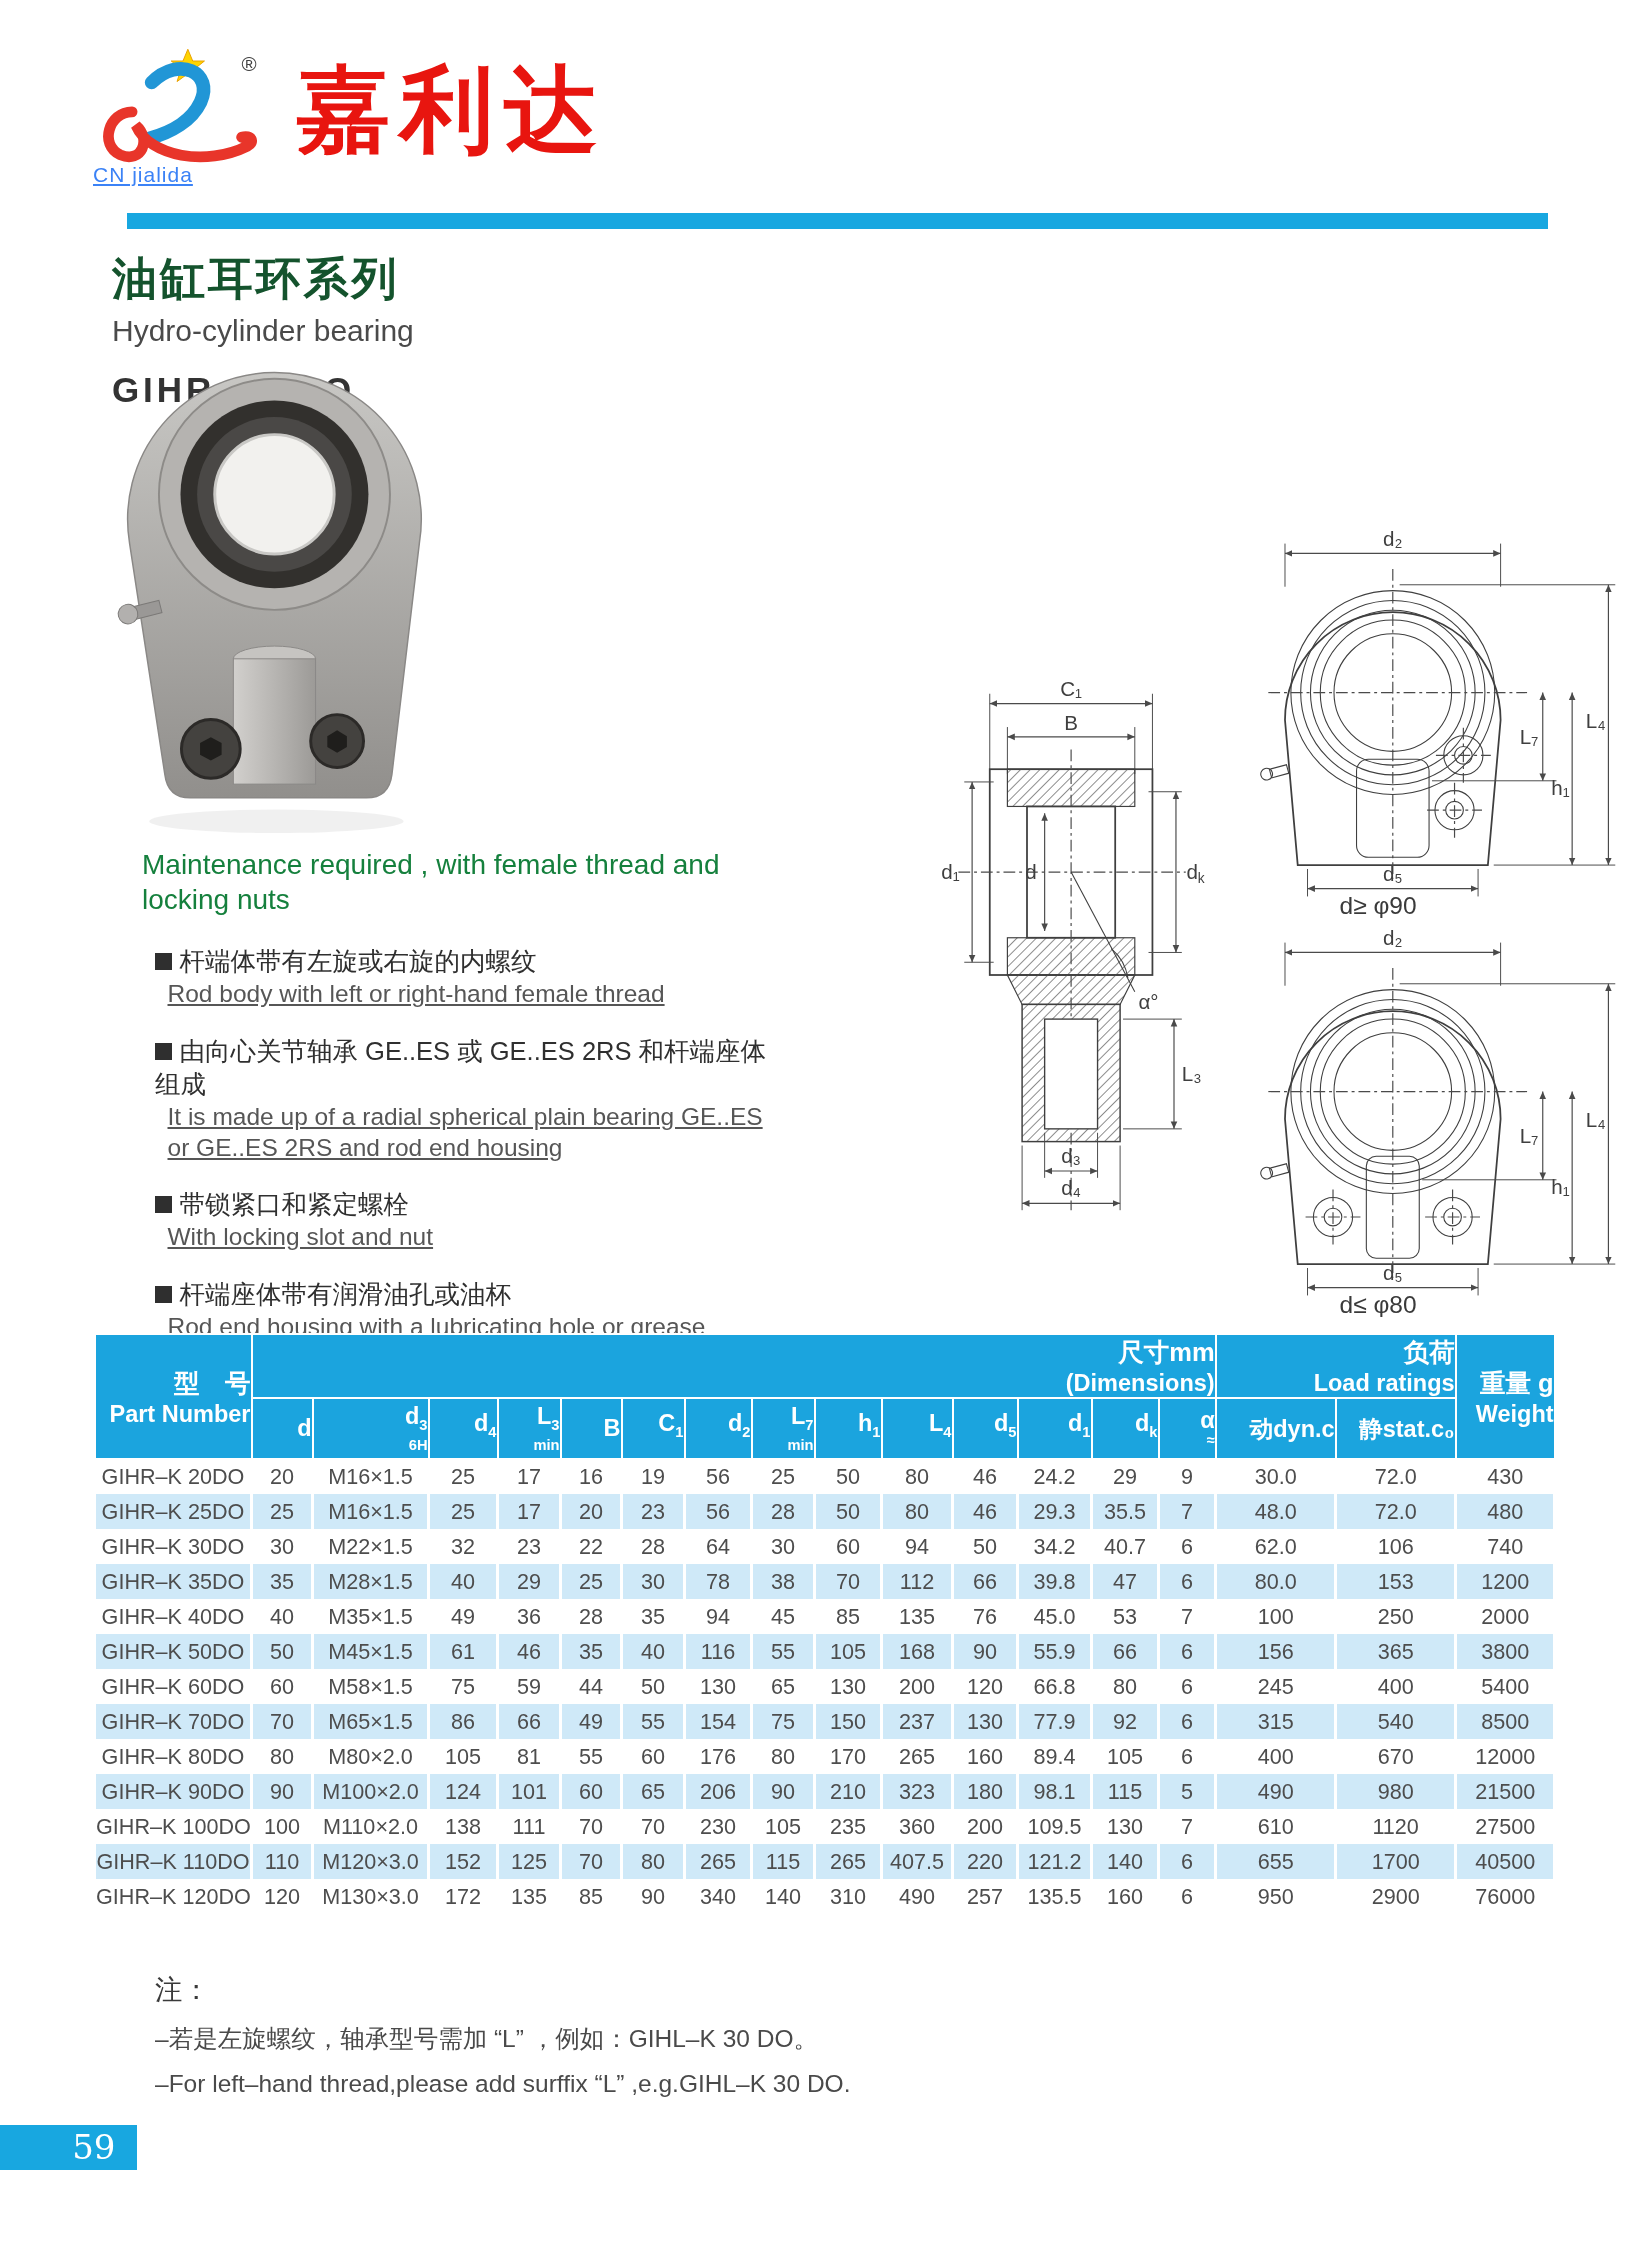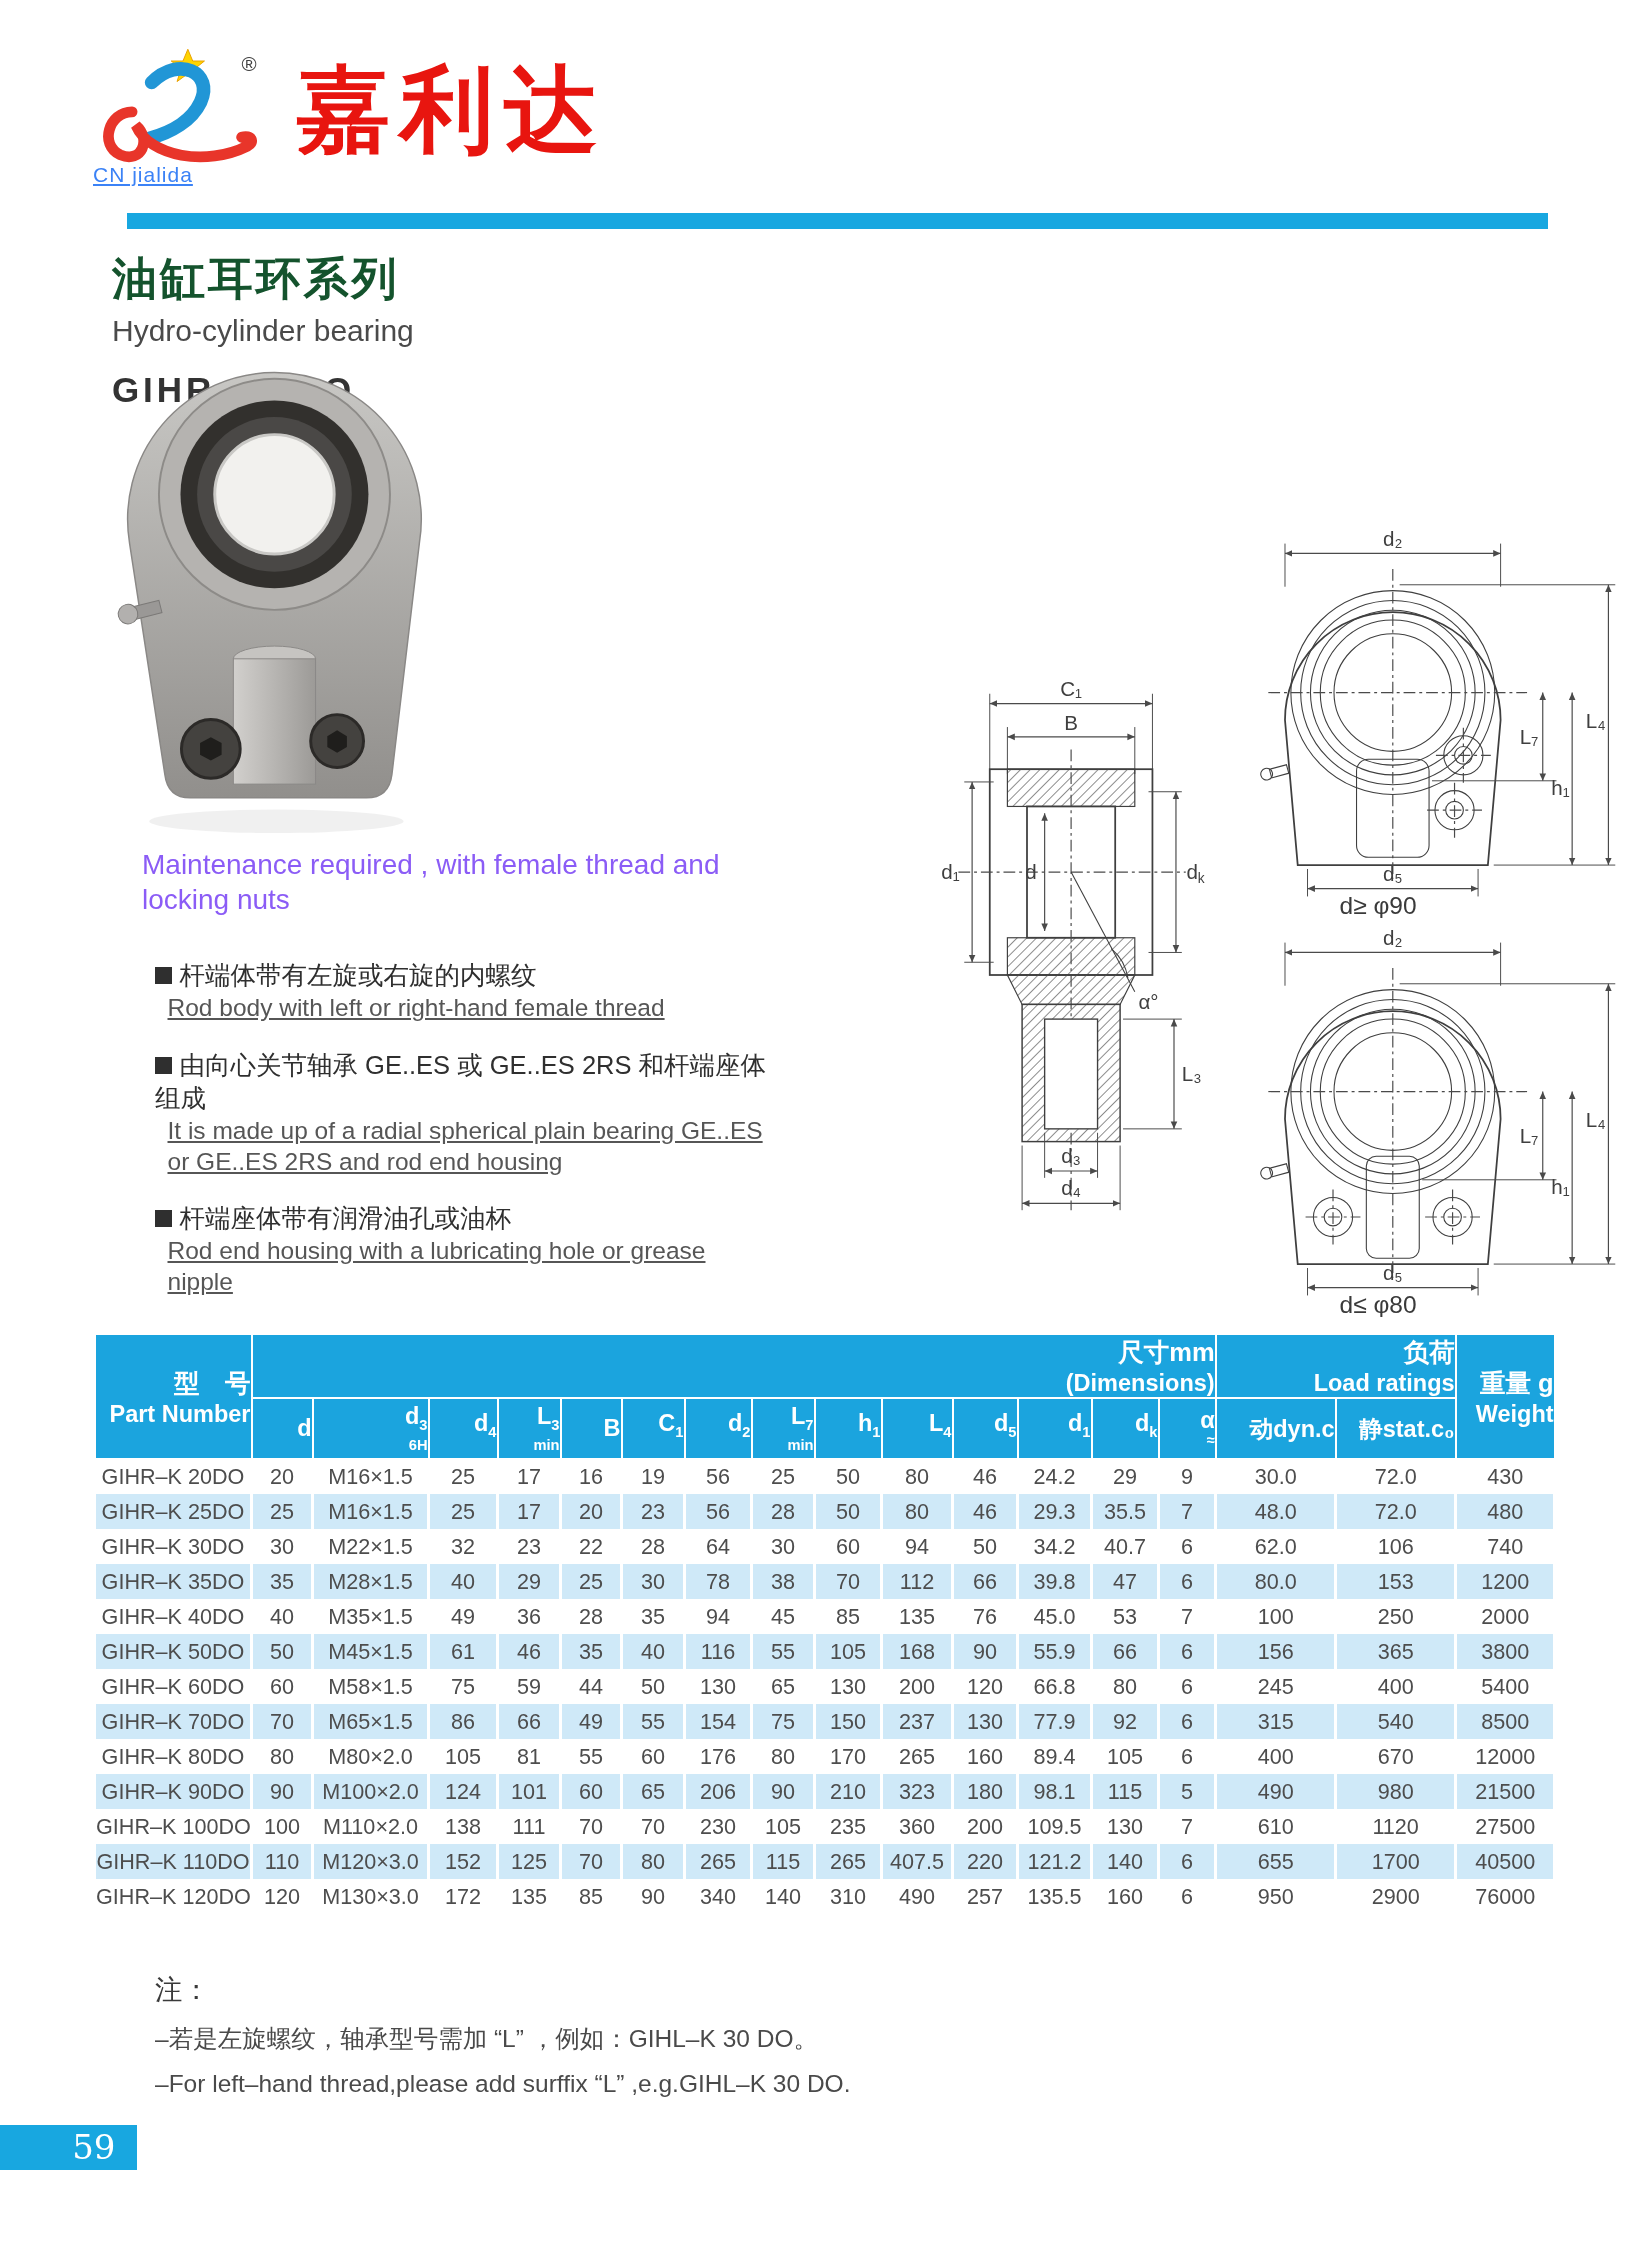--- a/index.html
+++ b/index.html
@@ -27,21 +27,21 @@
   svg text { font-family:"Liberation Sans", sans-serif; font-size:21px; fill:#3f3f3f; }
   svg .cap { font-size:25px; fill:#3a3a3a; }
   .out  { stroke:#3f3f3f; stroke-width:1.8; fill:none; }
   .thin { stroke:#3f3f3f; stroke-width:1.1; fill:none; }
   .dim  { stroke:#4a4a4a; stroke-width:1.2; marker-start:url(#arw); marker-end:url(#arw); }
   .ext  { stroke:#4a4a4a; stroke-width:1; }
   .dash { stroke:#4a4a4a; stroke-width:1.2; fill:none; stroke-dasharray:12 4 3 4; }
 
   
   .desc { position:absolute; left:142px; top:847px; width:627px; }
-  .desc-intro { font-size:28px; color:#8b5cf6; line-height:35px; margin-bottom:42px; }
+  .desc-intro { font-size:28px; color:#15803d; line-height:35px; margin-bottom:28px; }
   .bullet { margin-bottom:25.5px; }
   .bullet-cn { font-size:25.5px; color:#2f2f2f; line-height:33px;padding-left:13px; }
   .bullet-cn .sq { display:inline-block; width:16.7px; height:16.7px; background:#2f2f2f; margin-right:7.8px; }
   .bullet-en { font-size:24.5px; color:#565656; line-height:31px; margin-left:25.5px;text-decoration:underline; }
 
   
   .spec-table { position:absolute; left:93px; top:1333px; width:1456px; border-collapse:collapse; table-layout:fixed; }
   .spec-table thead th { background:#1ba4de; color:#fff; font-weight:bold; border:2.9px solid #fff; vertical-align:middle; text-align:right; }
   .spec-table thead tr.hr1 th { height:63px; font-size:25.5px; }
   .spec-table thead tr.hr2 th { height:61px; font-size:23.5px; }
@@ -124,20 +124,24 @@
 
   <div class="desc">
     <div class="desc-intro">Maintenance required , with female thread and locking nuts</div>
     <div class="bullet">
       <div class="bullet-cn"><span class="sq"></span><span>杆端体带有左旋或右旋的内螺纹</span></div>
       <div class="bullet-en">Rod body with left or right-hand female thread</div>
     </div>
     <div class="bullet">
       <div class="bullet-cn"><span class="sq"></span><span>由向心关节轴承 GE..ES 或 GE..ES 2RS 和杆端座体组成</span></div>
       <div class="bullet-en">It is made up of a radial spherical plain bearing GE..ES or GE..ES 2RS and rod end housing</div>
+    </div>
+    <div class="bullet">
+      <div class="bullet-cn"><span class="sq"></span><span>带锁紧口和紧定螺栓</span></div>
+      <div class="bullet-en">With locking slot and nut</div>
     </div>
     <div class="bullet">
       <div class="bullet-cn"><span class="sq"></span><span>杆端座体带有润滑油孔或油杯</span></div>
       <div class="bullet-en">Rod end housing with a lubricating hole or grease nipple</div>
     </div>
   </div>
 
   <svg class="xsec" width="294" height="549" viewBox="0 0 300 560">
     <line class="ext" x1="62" y1="18" x2="62" y2="95"></line>
       <line class="ext" x1="228" y1="18" x2="228" y2="95"></line>

